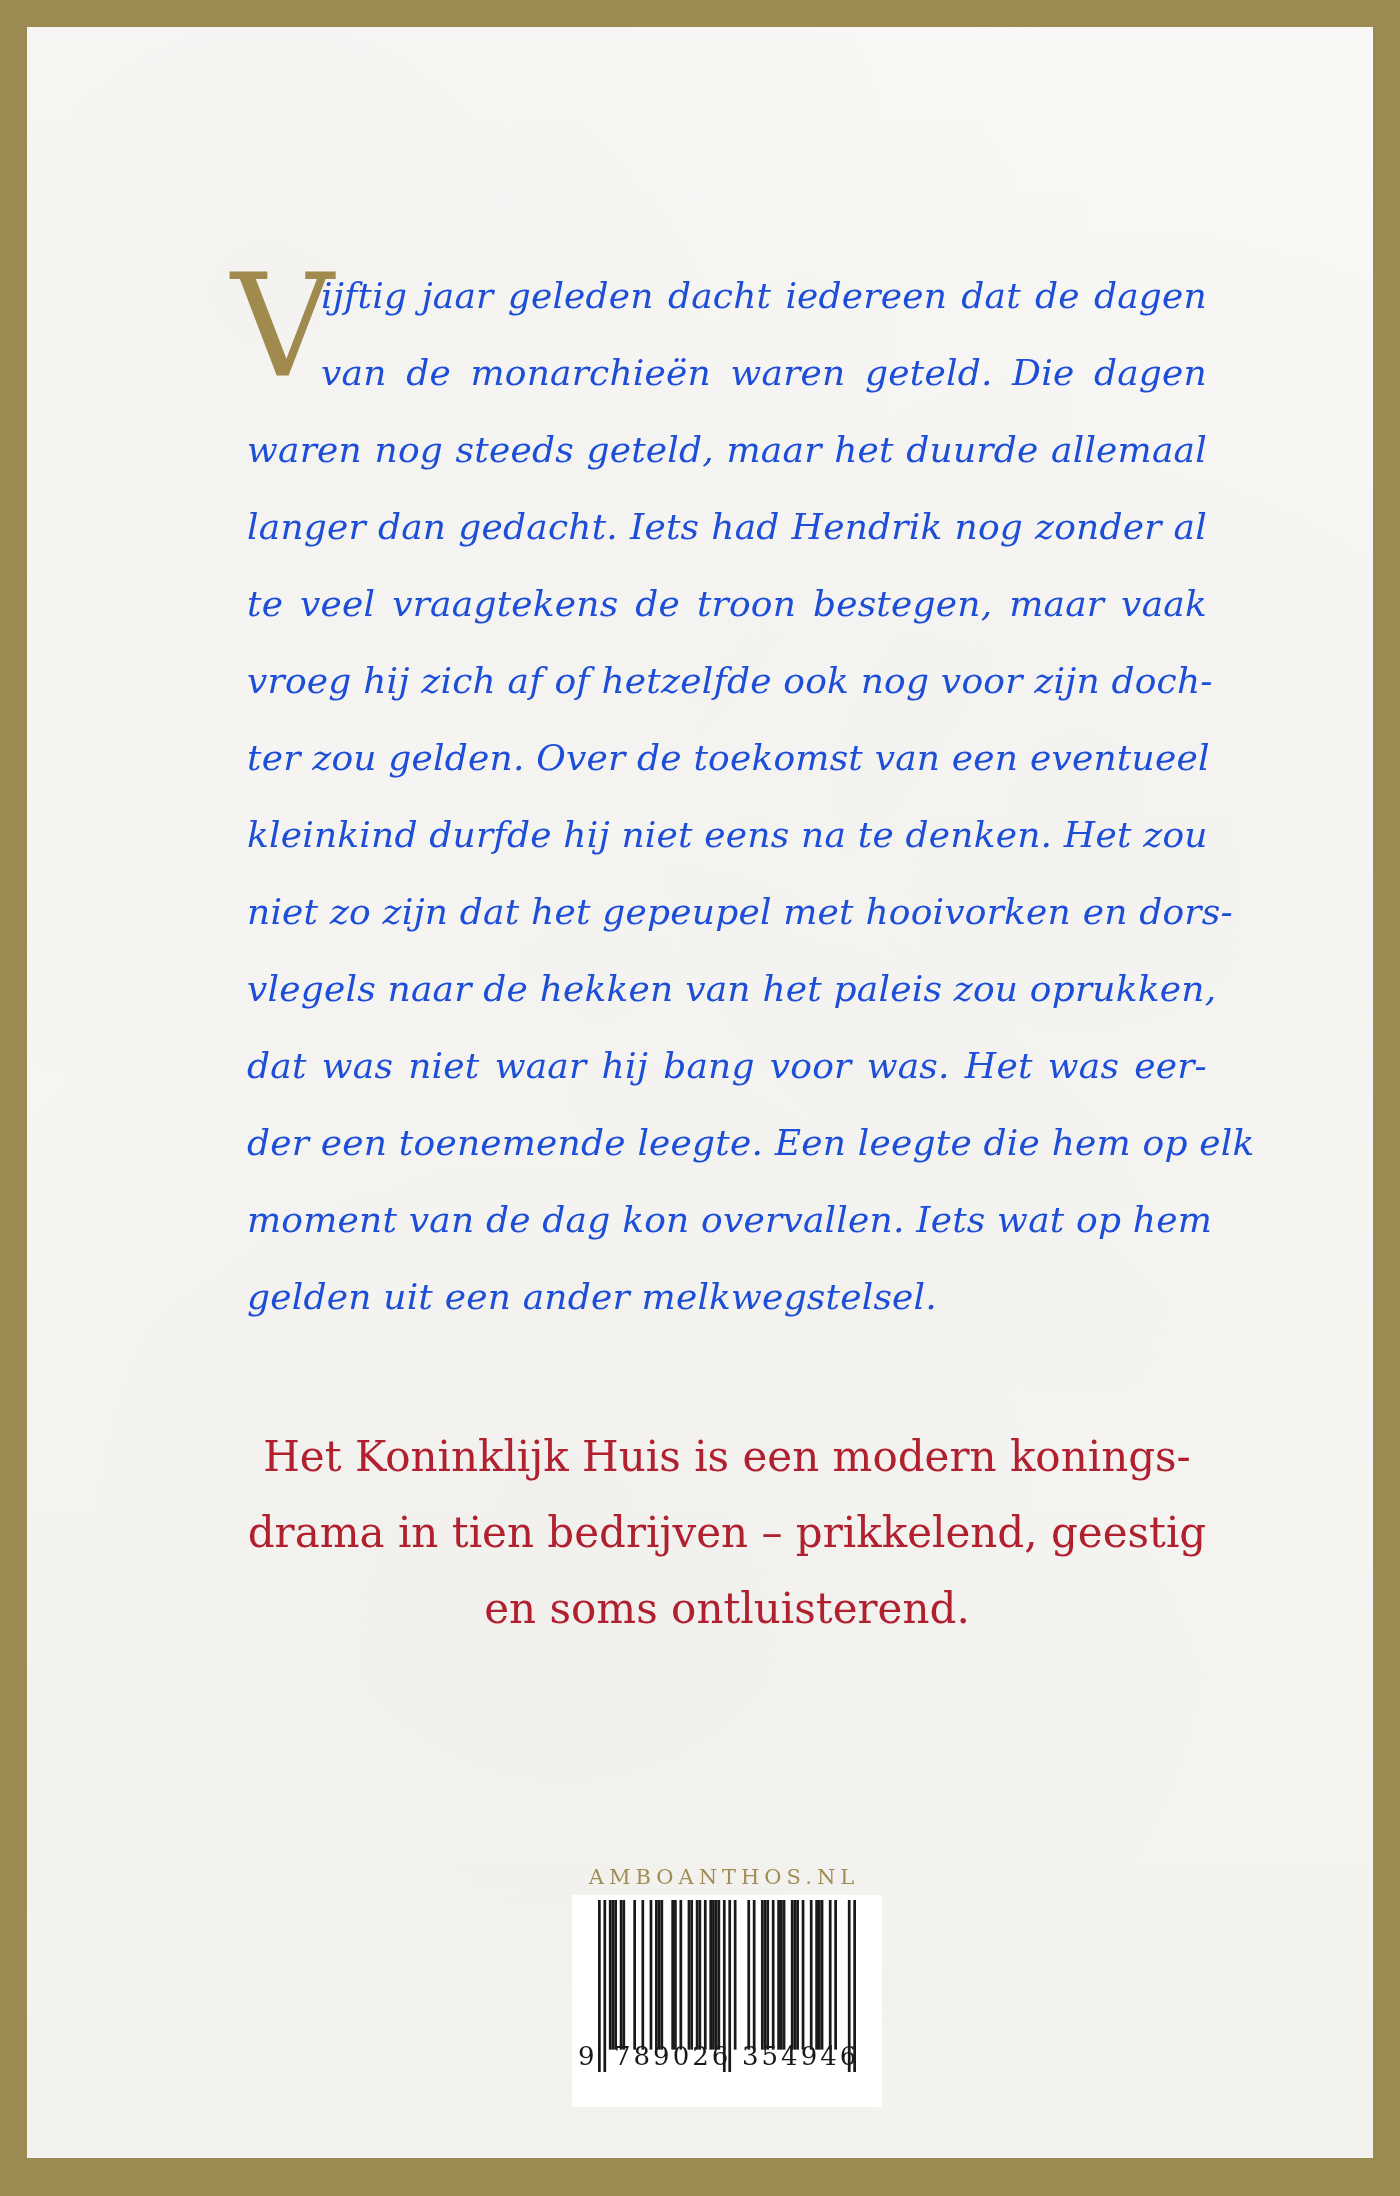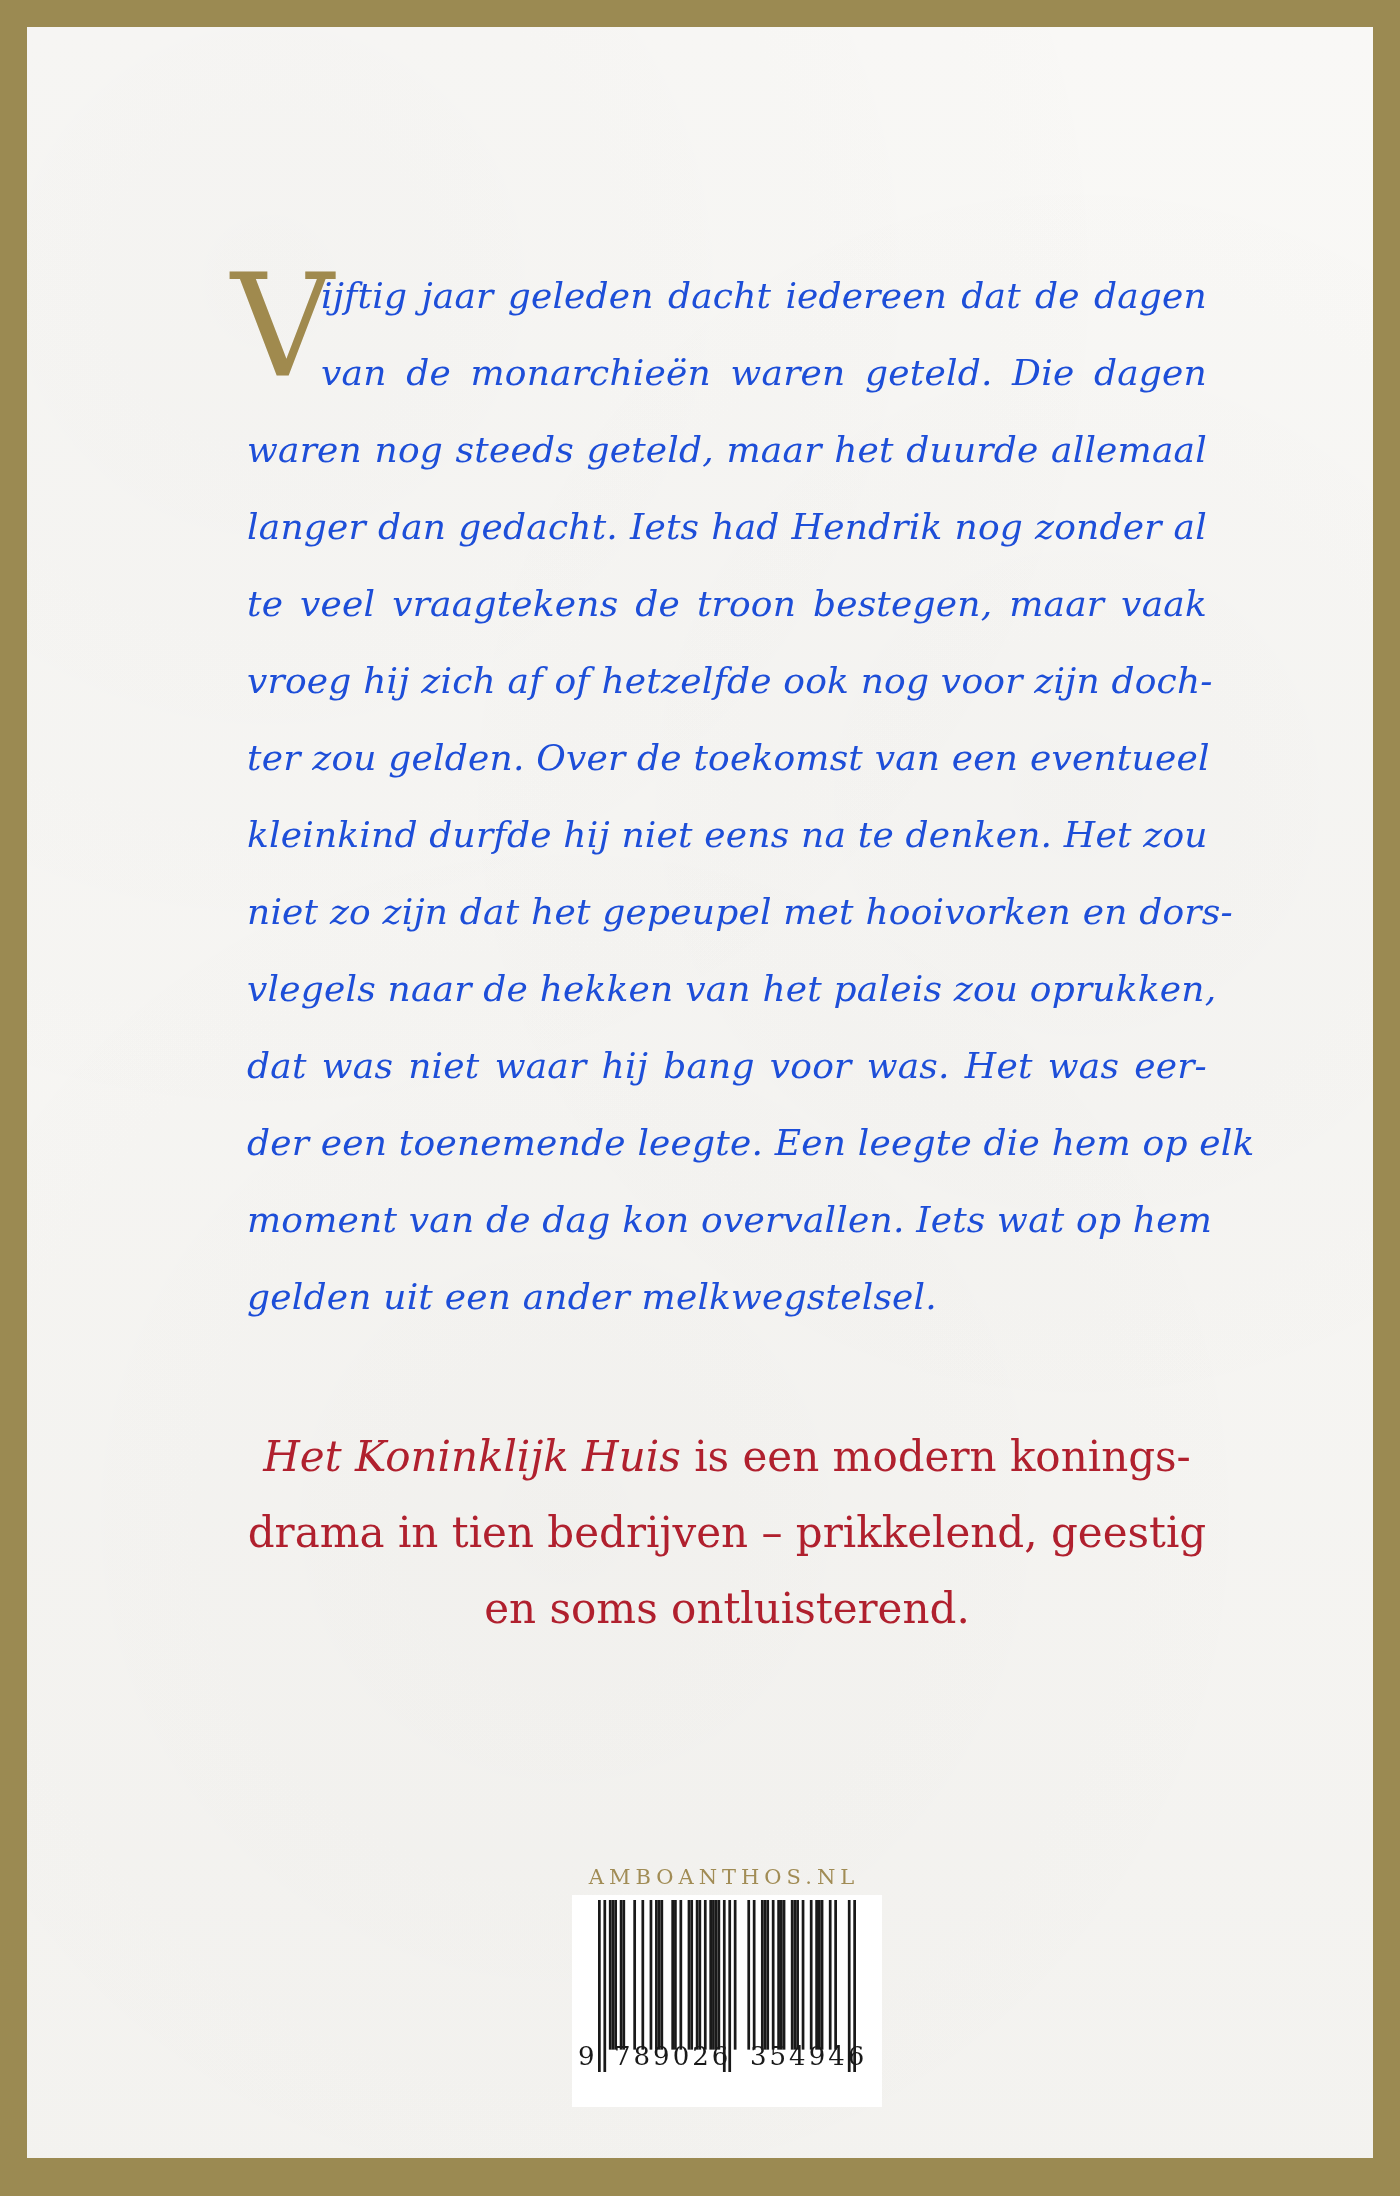--- a/index.html
+++ b/index.html
@@ -50,21 +50,21 @@
   }
   .blurb{
     position:absolute;
     left:150px; top:1392px; width:1100px;
     text-align:center;
     font-size:42px;
     line-height:76px;
     color:#b0202e;
     font-style:normal;
   }
-  .blurb .it{ font-style:italic; }
+  .blurb .it{ }
   .blurb-line{ height:76px; white-space:nowrap; }
   .website{
     position:absolute;
     left:0; top:1838px; width:100%;
     text-align:center;
     font-size:21px;
     letter-spacing:5px;
     color:#a18c55;
     font-style:normal;
     margin-left:24px;
@@ -80,21 +80,21 @@
     display:block;
   }
   .barcode-box svg rect{ fill:#191919; }
   .barcode-digits{
     position:absolute; left:0; top:146px; width:100%; height:40px;
     font-size:26px; color:#191919; font-style:normal;
   }
   .bd{ position:absolute; letter-spacing:3px; }
   .bd-first{ left:6px; }
   .bd-g1{ left:42px; }
-  .bd-g2{ left:178px; }
+  .bd-g2{ left:170px; }
 </style>
 </head>
 <body>
 
 <div class="page">
   <div class="paper-texture"></div>
 
   <div class="drop-cap">V</div>
 
   <div class="body-text">

